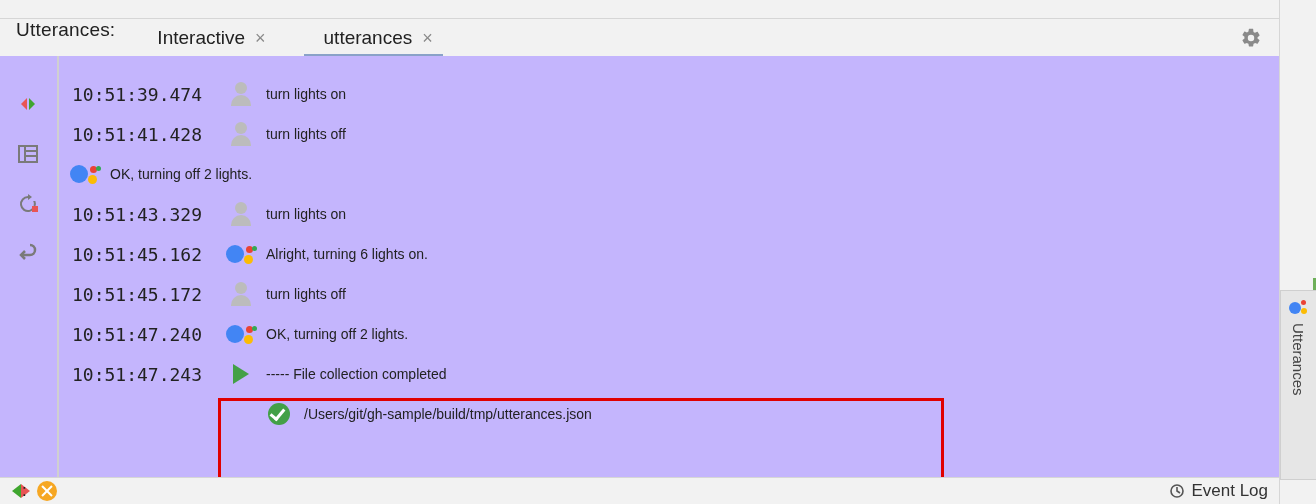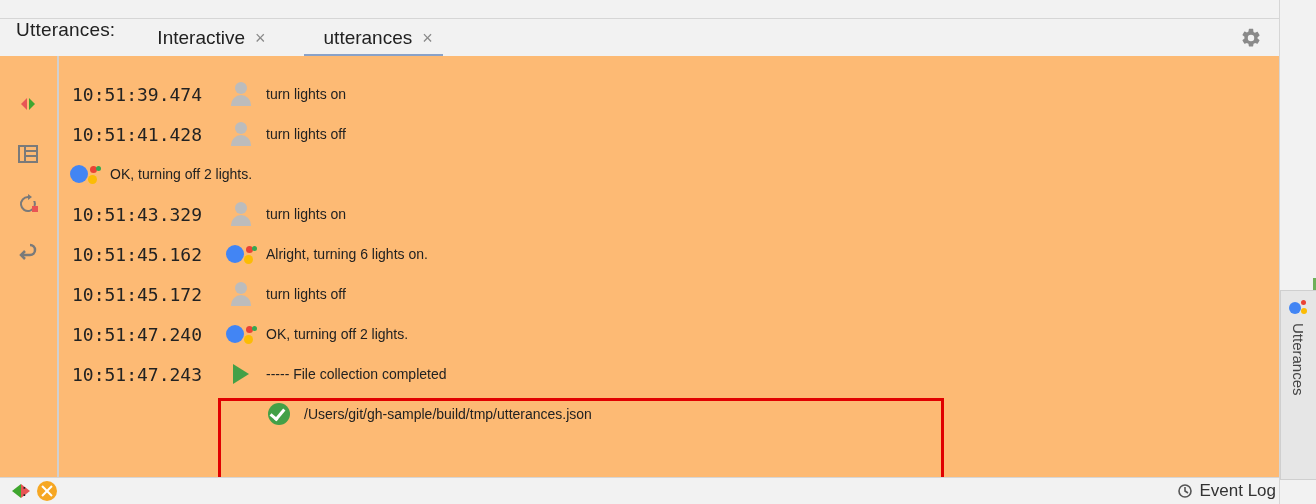--- a/index.html
+++ b/index.html
@@ -12,21 +12,21 @@
   .tabbar{height:38px;display:flex;align-items:flex-start;background:#f2f2f2;position:relative;border-bottom:1px solid #d6d6d6}
   .panel-label{padding:0 22px 0 16px;font-size:19px;letter-spacing:.2px}
   .tab{display:flex;align-items:center;height:100%;padding:0 10px 0 20px;font-size:19px;position:relative;cursor:pointer}
   .tab.active::after{content:"";position:absolute;left:0;right:0;bottom:-1px;height:4px;background:#8aa2c8}
   .tab .close{margin-left:10px;font-size:18px;color:#8a8a8a;cursor:pointer}
   .tabbar-right{position:absolute;right:14px;top:0;height:100%;display:flex;align-items:center;gap:20px}
   .gear svg,.min svg{display:block}
   .gear,.min{cursor:pointer}
 
   
-  .body{position:absolute;top:56px;left:0;right:36px;bottom:26px;background:#fdba74;display:flex}
+  .body{position:absolute;top:56px;left:0;right:36px;bottom:26px;background:#c4b5fd;display:flex}
   .gutter{width:56px;flex:none;display:flex;flex-direction:column;align-items:center;gap:22px;padding-top:34px;border-right:0 solid transparent}
   .gut-btn{width:28px;height:28px;display:flex;align-items:center;justify-content:center;cursor:pointer}
 
   .log{flex:1;padding:18px 10px 8px 10px;position:relative;overflow:hidden}
   .vline{position:absolute;left:1px;top:0;bottom:0;width:2px;background:#d0d0d0}
   .row{display:flex;align-items:center;height:40px}
   .ts{width:150px;font-family:Menlo,Consolas,monospace;font-size:18px;color:#222;padding-left:6px}
   .avatar{width:38px;display:flex;align-items:center;justify-content:center}
   .msg{font-size:14px;padding-left:6px;white-space:nowrap}
 
@@ -50,21 +50,21 @@
   .sys-box{position:absolute;border:3px solid #e00000;pointer-events:none}
 
   
   .status{position:absolute;left:0;right:36px;bottom:0;height:26px;background:#f2f2f2;border-top:1px solid #d6d6d6;display:flex;align-items:center;padding-left:12px;gap:10px;font-size:17px}
   .status .play-rg{width:0;height:0;border-left:9px solid #e85555;border-top:7px solid transparent;border-bottom:7px solid transparent;margin-right:-18px}
   .status .play-gr{width:0;height:0;border-left:9px solid #3fa62f;border-top:7px solid transparent;border-bottom:7px solid transparent;transform:scaleX(-1)}
   .status .x{width:20px;height:20px;border-radius:50%;background:#f6a723;position:relative}
   .status .x::before,.status .x::after{content:"";position:absolute;left:9px;top:3px;width:2px;height:14px;background:#fff}
   .status .x::before{transform:rotate(45deg)}
   .status .x::after{transform:rotate(-45deg)}
-  .status-right{position:absolute;right:4px;display:flex;align-items:center;gap:6px;color:#333}
+  .status-right{position:absolute;right:12px;display:flex;align-items:center;gap:6px;color:#333}
   .status-right svg{display:block}
 
   
   .sidebar{position:absolute;top:0;right:0;width:36px;height:100%;background:#f2f2f2;border-left:1px solid #d6d6d6}
   .side-scroll{position:absolute;top:0;left:0;right:0;height:284px;background:#f2f2f2}
   .side-tab{position:absolute;top:290px;left:0;right:0;height:180px;background:#e6e6e6;border:1px solid #cfcfcf;border-right:none;display:flex;flex-direction:column;align-items:center;padding-top:8px;cursor:pointer}
   .side-tab .label{writing-mode:vertical-rl;font-size:15px;margin-top:6px;color:#444}
   .side-asst{width:20px;height:18px;position:relative}
   .side-asst .b{position:absolute;width:12px;height:12px;border-radius:50%;background:#4285f4;left:0;top:3px}
   .side-asst .r{position:absolute;width:5px;height:5px;border-radius:50%;background:#ea4335;left:12px;top:1px}

